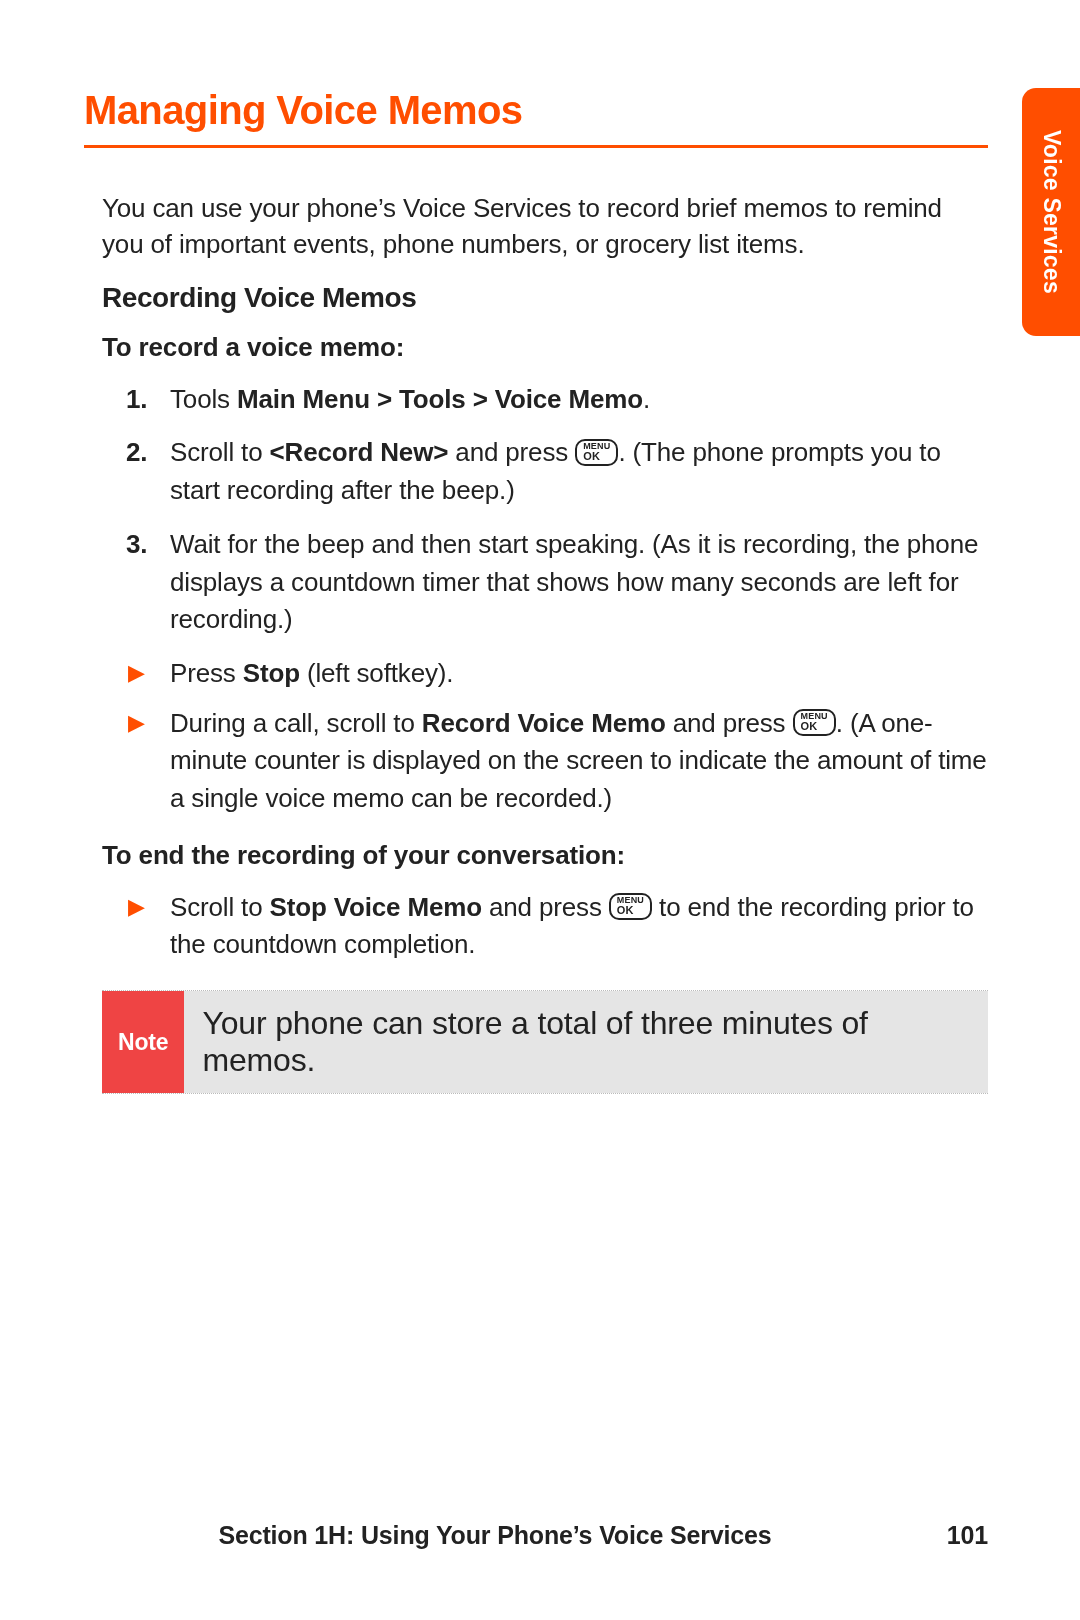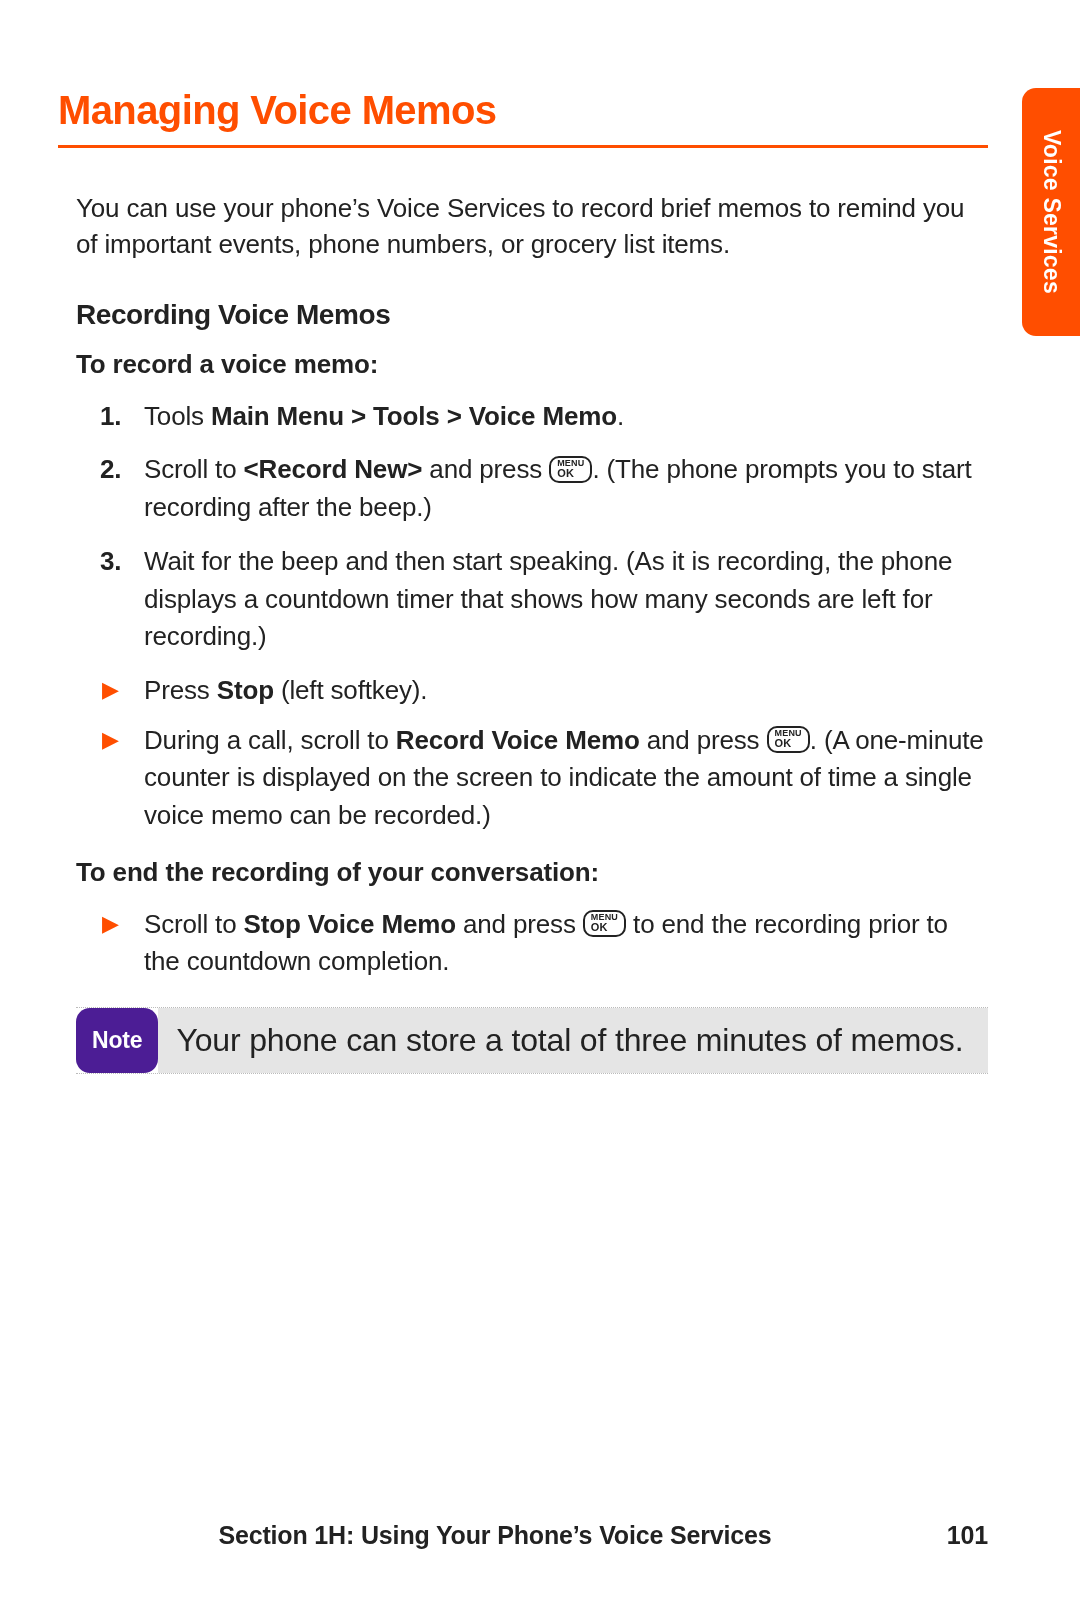--- a/index.html
+++ b/index.html
@@ -6,39 +6,39 @@
   body {
     width: 1080px;
     height: 1620px;
     background: #fff;
     font-family: "Helvetica Neue", Arial, sans-serif;
     position: relative;
     color: #222;
     letter-spacing: -0.01em;
   }
   .page {
-    padding: 88px 92px 0 58px;
+    padding: 88px 92px 0 84px;
   }
   .h1 {
     color: #ff4e00;
     font-size: 40px;
     font-weight: 700;
     margin-bottom: 12px;
     letter-spacing: -0.015em;
   }
   .hr {
     border: none;
     border-top: 3px solid #ff4e00;
     margin-bottom: 42px;
   }
   .intro {
     font-size: 26px;
     line-height: 1.4;
     padding: 0 8px 0 18px;
-    margin-bottom: 36px;
+    margin-bottom: 19px;
   }
   .h2 {
     font-size: 28px;
     font-weight: 700;
     padding-left: 18px;
     margin-bottom: 18px;
     letter-spacing: -0.015em;
   }
   .lead {
     font-size: 26px;
@@ -99,28 +99,27 @@
   }
   .key .k1 { display:block; font-size: 9px; letter-spacing: 0.02em; }
   .key .k2 { display:block; font-size: 11px; letter-spacing: 0.02em; }
   .note-box {
     display: flex;
     margin: 26px 0 0 18px;
     border-top: 1px dotted #bbb;
     border-bottom: 1px dotted #bbb;
   }
   .note-label {
-    background: #4c1d95;
+    background: #ef4444;
     color: #fff;
     font-weight: 700;
     font-size: 23px;
     padding: 14px 16px;
     display: flex;
     align-items: center;
-    border-radius: 14px;
   }
   .note-text {
     background: #e5e5e5;
     flex: 1;
     font-size: 32px;
     padding: 14px 18px;
     display: flex;
     align-items: center;
   }
   .side-tab {

